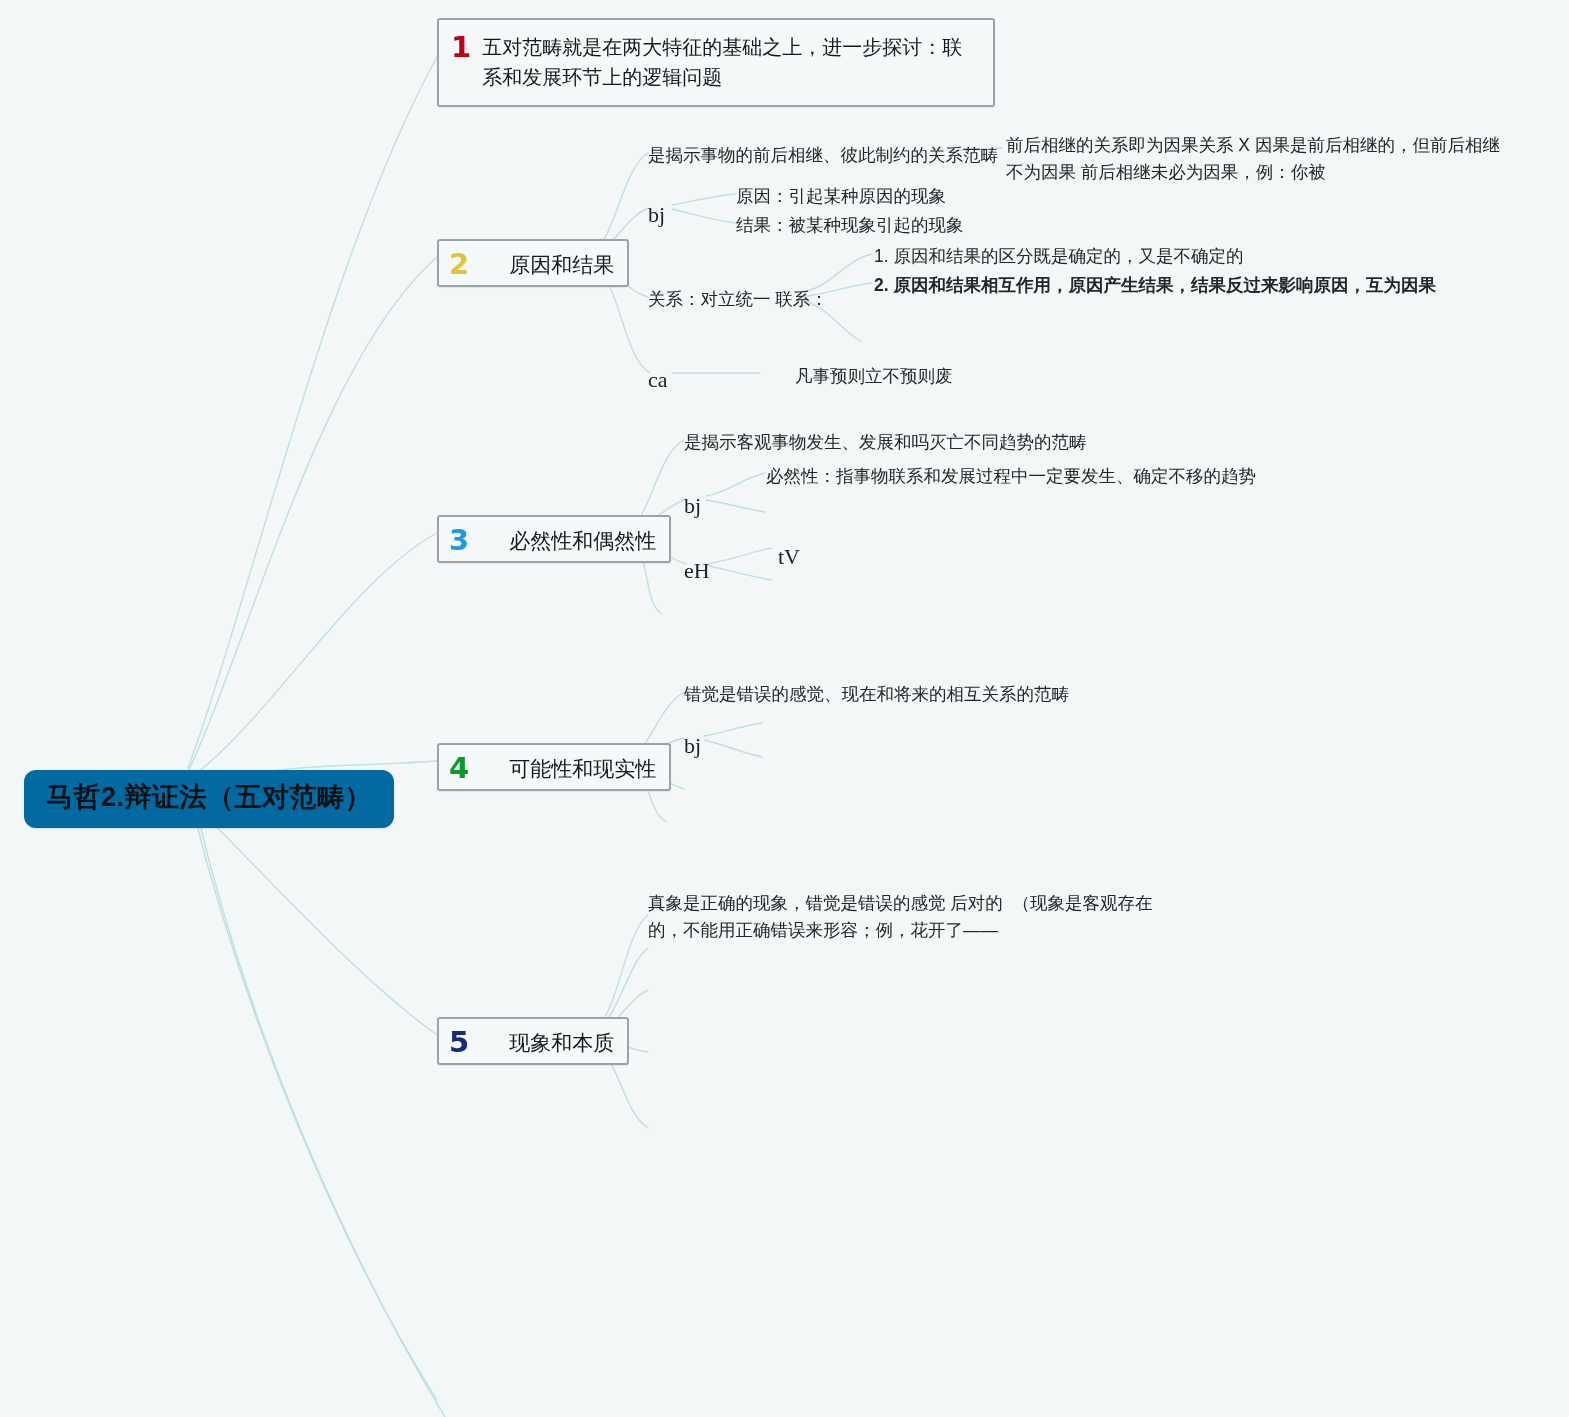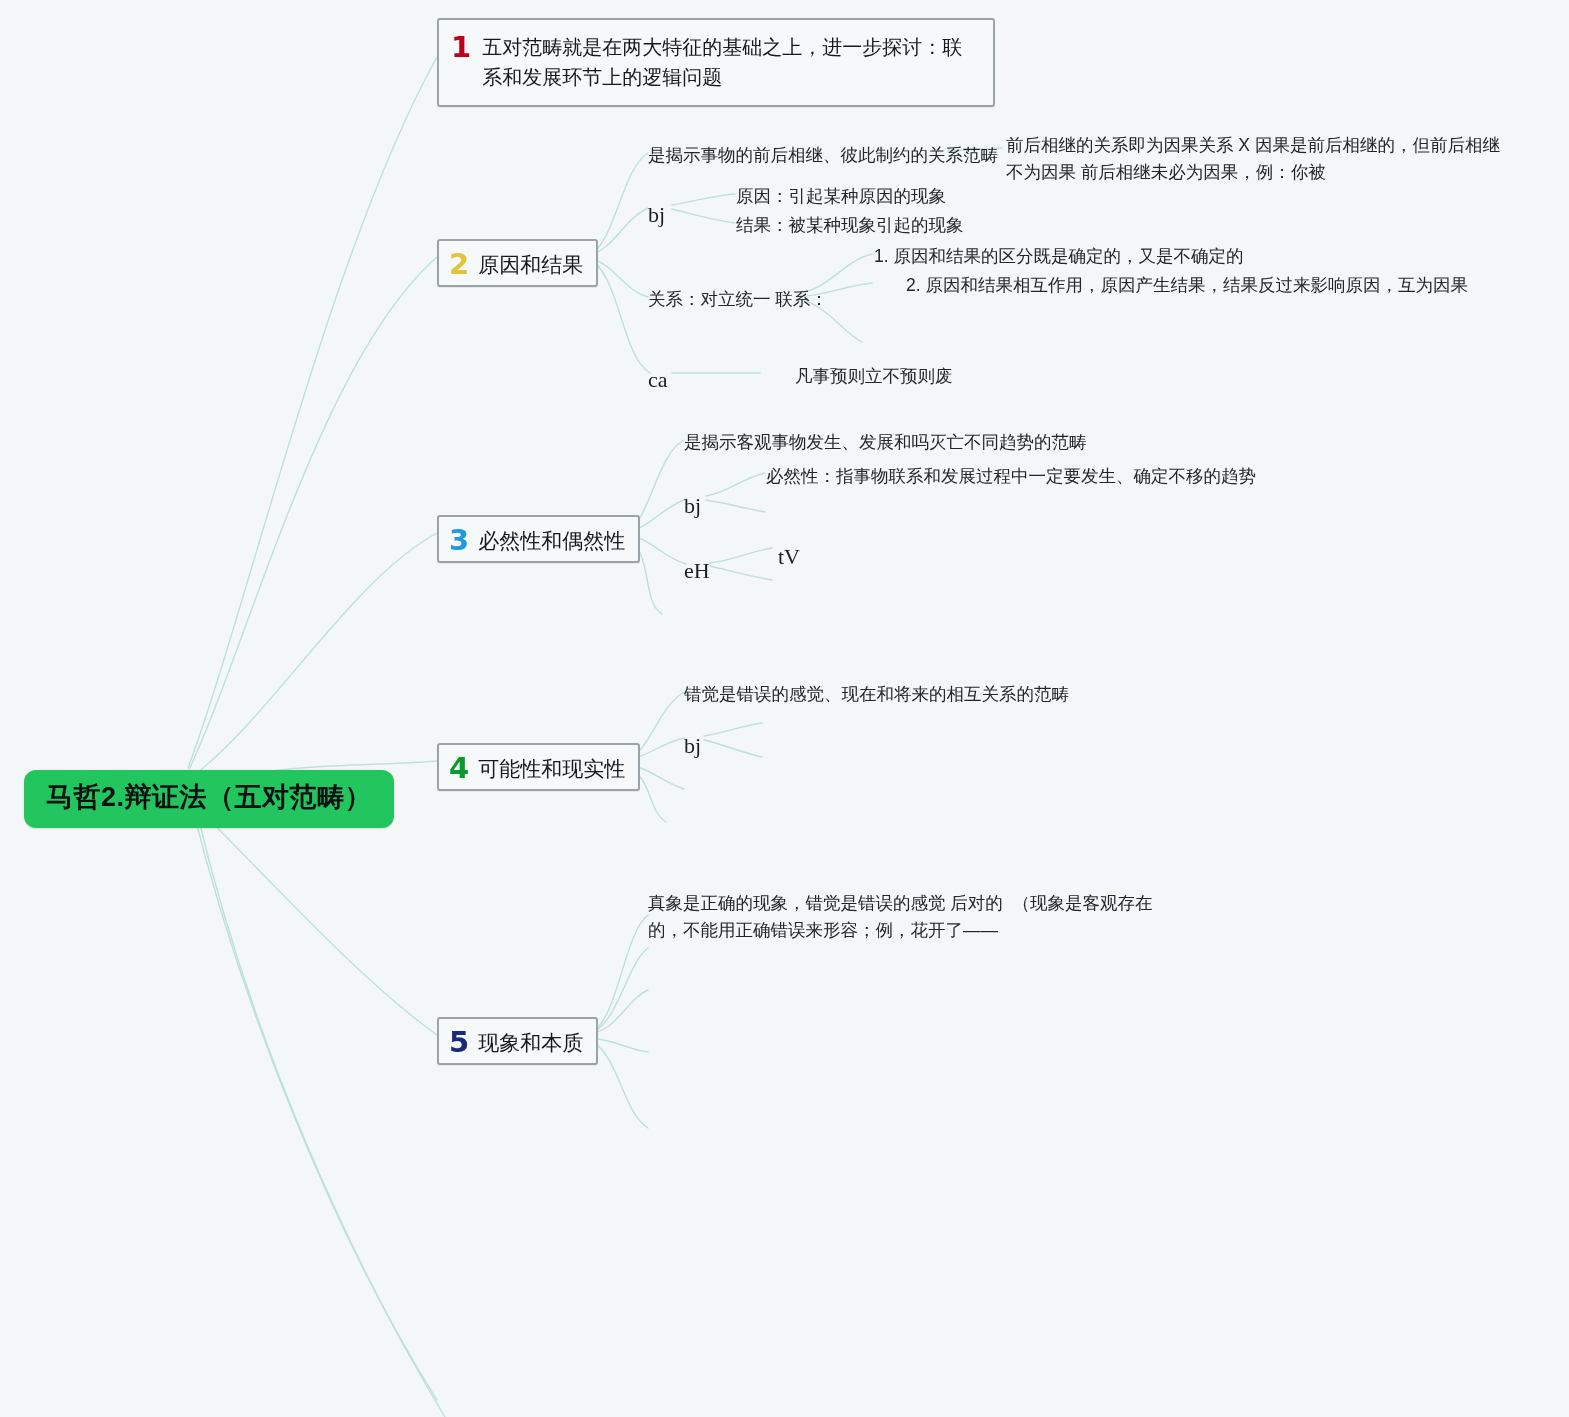--- a/index.html
+++ b/index.html
@@ -30,21 +30,21 @@
     height: 1417px;
     pointer-events: none;
   }
   .node {
     position: absolute;
     box-sizing: border-box;
   }
 
   
   .root-node {
-    background: #22c55e;
+    background: #0369a1;
     border-radius: 12px;
     padding: 13px 22px 15px 22px;
     color: #0d1114;
     font-size: 27px;
     font-weight: bold;
     letter-spacing: 0.5px;
     white-space: nowrap;
     line-height: 1.1;
     box-shadow: 0 1px 2px rgba(0,0,0,0.10);
   }
@@ -66,20 +66,21 @@
     font-weight: bold;
     font-size: 29px;
     line-height: 1;
     position: relative;
     top: 2px;
   }
   .branch-label {
     font-size: 21px;
     color: #16191c;
     line-height: 1.15;
+    margin-left: 31px;
   }
 
   
   .note-box {
     background: #f6f9f9;
     border: 2px solid #9aa3a8;
     border-radius: 3px;
     padding: 12px 16px 13px 12px;
     display: flex;
     align-items: flex-start;
@@ -192,21 +193,21 @@
   <div class="leaf code" style="left:648px; top:198px;">bj</div>
 
   <div class="leaf" style="left:736px; top:183px;">原因：引起某种原因的现象</div>
 
   <div class="leaf" style="left:736px; top:212px;">结果：被某种现象引起的现象</div>
 
   <div class="leaf" style="left:648px; top:286px;">关系：对立统一 联系：</div>
 
   <div class="leaf" style="left:874px; top:243px;">1. 原因和结果的区分既是确定的，又是不确定的</div>
 
-  <div class="leaf" style="left:906px; top:272px;">2. 原因和结果相互作用，原因产生结果，结果反过来影响原因，互为因果</div>
+  <div class="leaf" style="left:874px; top:272px;font-weight:bold;">2. 原因和结果相互作用，原因产生结果，结果反过来影响原因，互为因果</div>
 
   <div class="leaf code" style="left:648px; top:363px;">ca</div>
 
   <div class="leaf" style="left:762px; top:363px;margin-left:33px;">凡事预则立不预则废</div>
 
   <div class="node branch-box" style="left:437px; top:515px;">
     <span class="branch-num" style="color:#1f9ae0;">3</span>
     <span class="branch-label">必然性和偶然性</span>
   </div>
 

